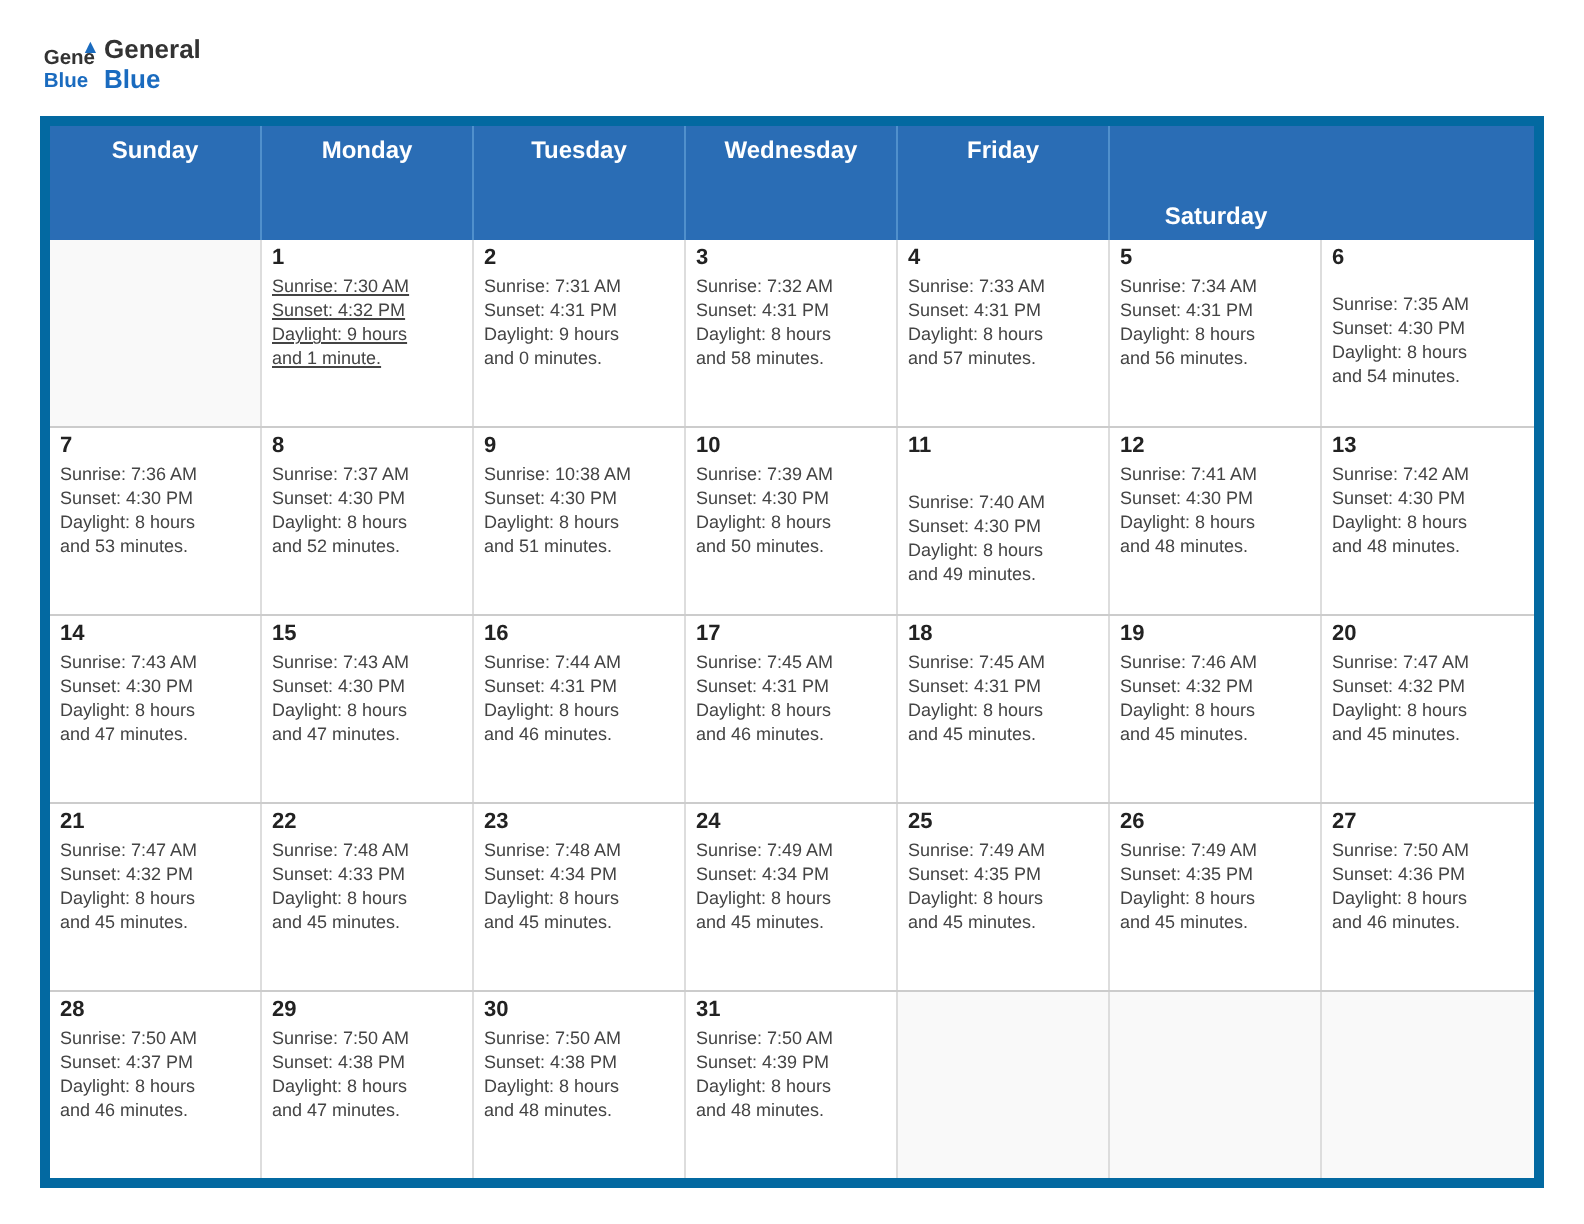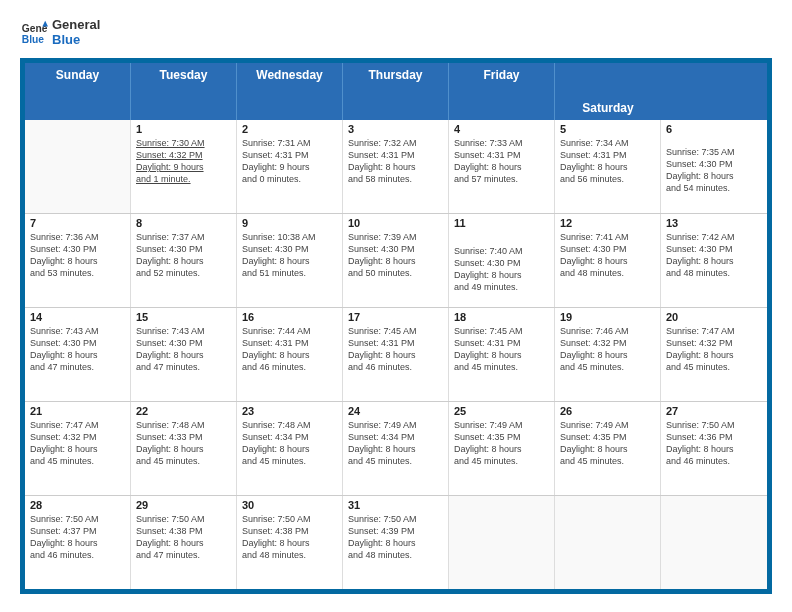--- a/index.html
+++ b/index.html
@@ -119,23 +119,23 @@
     </div>
     <div class="title-block">
       <div class="month-title"></div>
       <div class="location"></div>
     </div>
   </div>
 
   <div class="calendar">
     <div class="cal-header-row">
     <div class="cal-header-cell">Sunday</div>
+        <div class="cal-header-cell">Monday</div>
         <div class="cal-header-cell">Tuesday</div>
         <div class="cal-header-cell">Wednesday</div>
-        <div class="cal-header-cell">Thursday</div>
         <div class="cal-header-cell">Friday</div>
         <div class="cal-header-cell">Saturday</div>
       </div>
     <div class="cal-body">
     <div class="cal-week">
           <div class="cal-cell empty"></div>
           <div class="cal-cell">
             <span class="day-num">1</span>
             <div class="cell-text" style="white-space: pre-line; text-decoration: underline;">Sunrise: 7:30 AM
 Sunset: 4:32 PM

